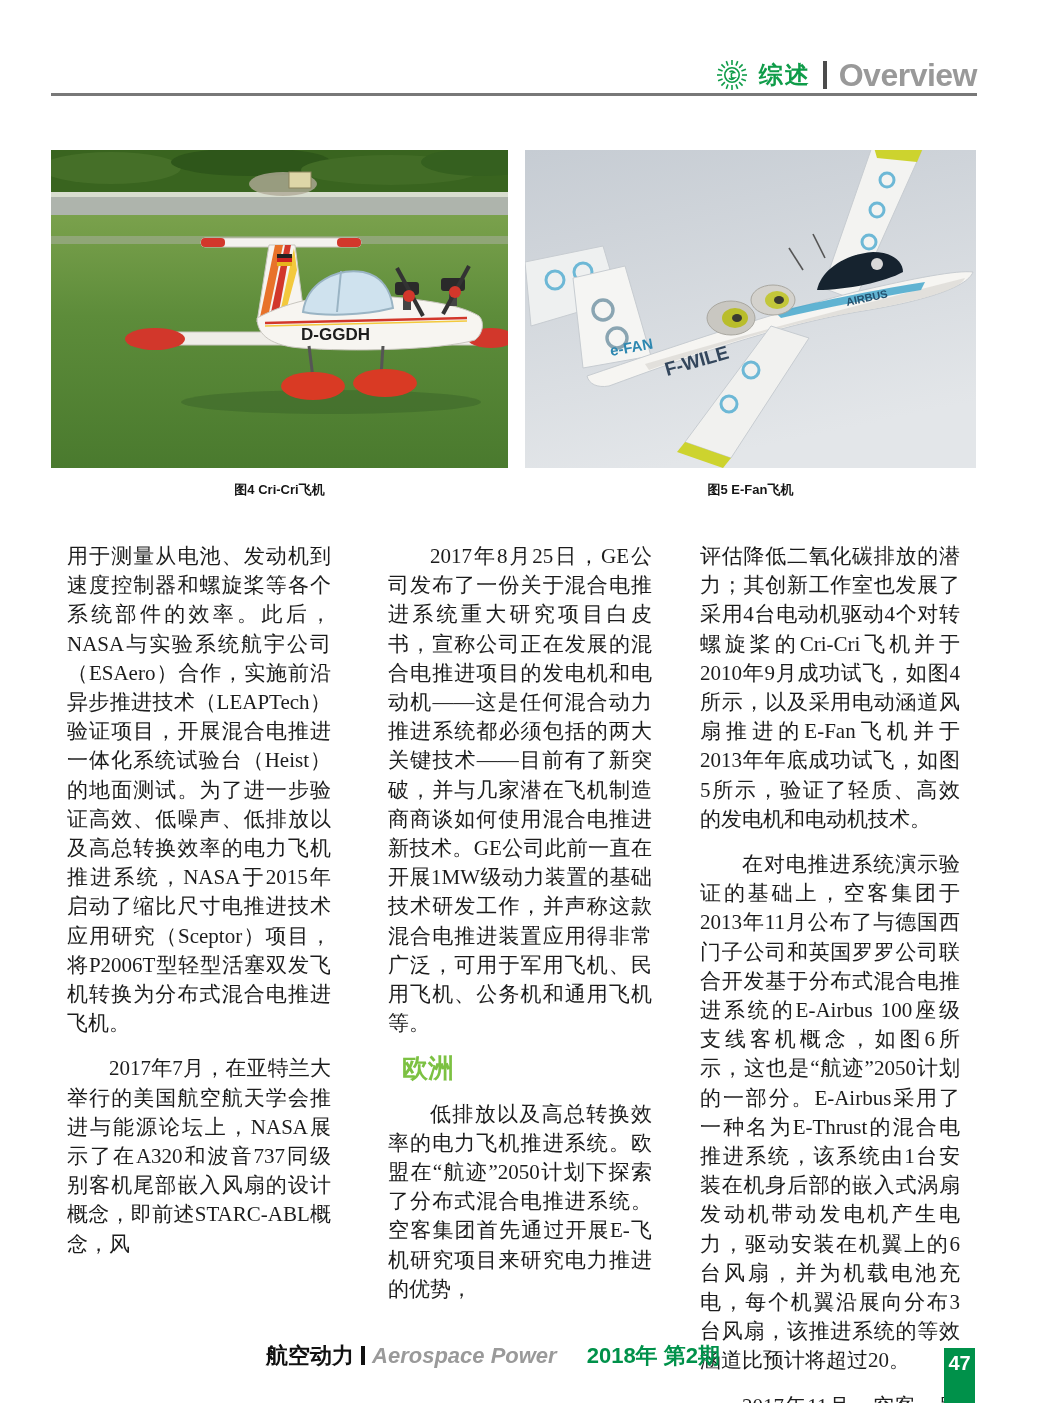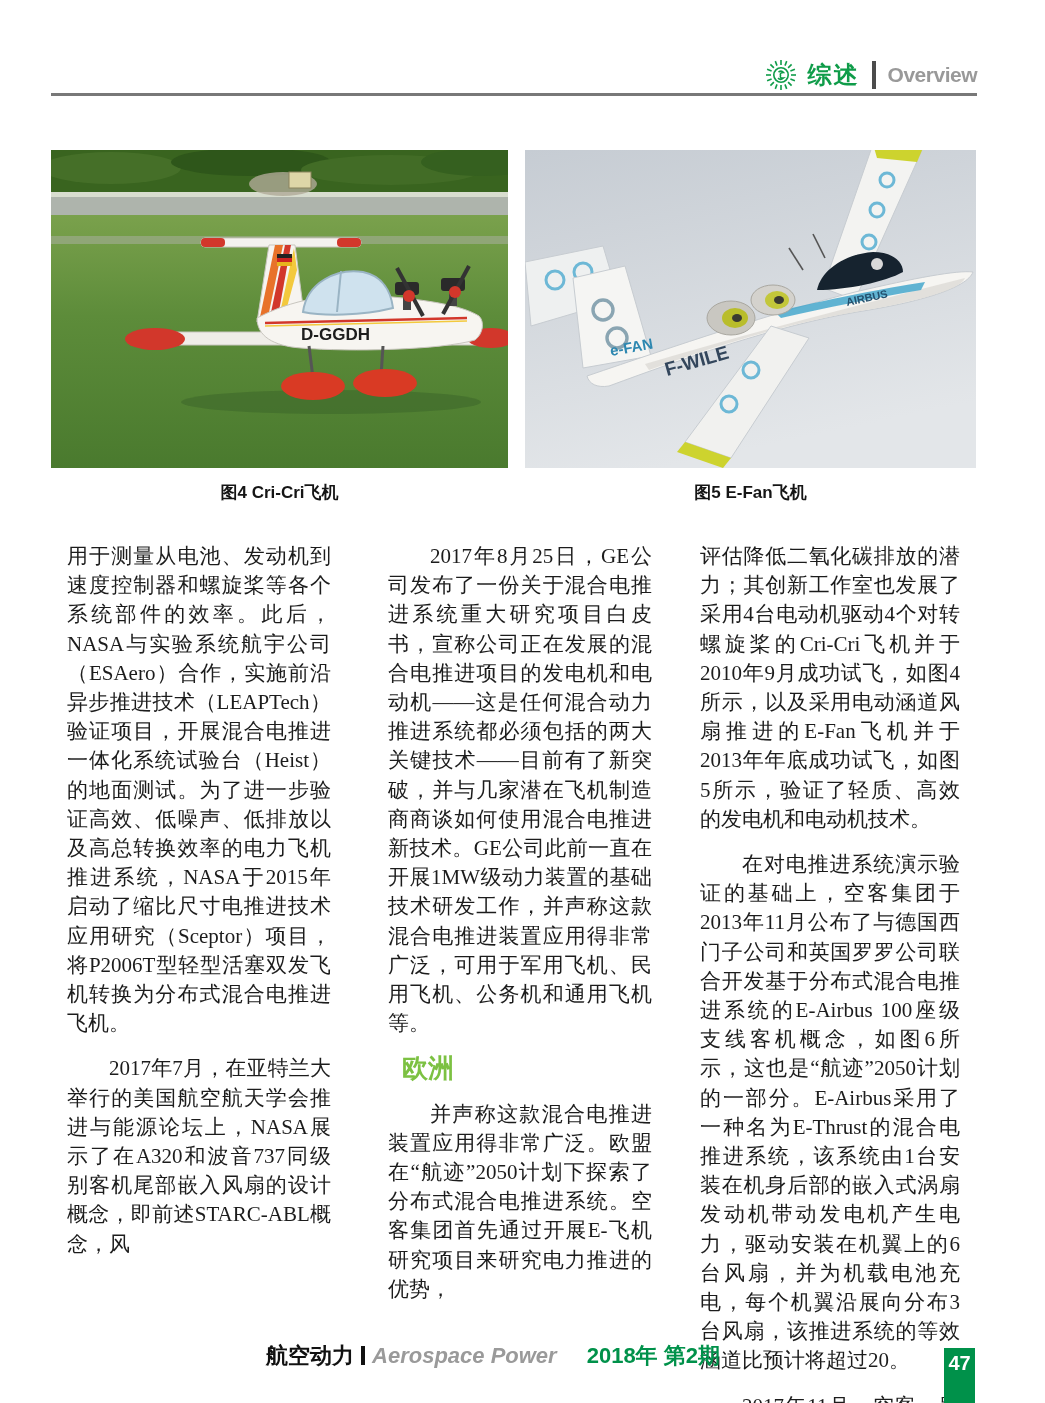--- a/index.html
+++ b/index.html
@@ -4,29 +4,29 @@
 <style>
   html,body{margin:0;padding:0;background:#ffffff;}
   .page{position:relative;width:1045px;height:1403px;background:#ffffff;overflow:hidden;
         font-family:"Liberation Sans","DejaVu Sans",sans-serif;}
 
   
   .header{position:absolute;top:54px;right:68px;height:42px;display:flex;align-items:center;}
   .logo{width:30px;height:30px;margin-right:12px;}
   .h-zh{font-size:24px;font-weight:bold;color:#0f9c49;letter-spacing:2px;}
   .h-sep{width:4px;height:28px;background:#4c4c4c;margin:0 12px;}
-  .h-en{font-size:21px;font-weight:bold;color:#999999;letter-spacing:-0.5px;}
+  .h-en{font-size:32px;font-weight:bold;color:#999999;letter-spacing:-0.5px;}
   .rule{position:absolute;left:51px;top:93px;width:926px;height:3px;background:#787878;}
 
   
   .fig{position:absolute;top:150px;display:block;}
   .fig1{left:51px;width:457px;height:314px;}
   .fig2{left:525px;width:451px;height:318px;}
   .fig svg{display:block;}
-  .caption{position:absolute;top:481px;font-size:17px;font-weight:bold;color:#151515;text-align:center;}
+  .caption{position:absolute;top:481px;font-size:13px;font-weight:bold;color:#151515;text-align:center;}
   .cap1{left:51px;width:457px;}
   .cap2{left:525px;width:451px;}
 
   
   .col{position:absolute;top:526px;font-family:"Liberation Serif","DejaVu Serif",serif;
        font-size:21px;line-height:29.2px;color:#1c1c1c;text-align:justify;}
   .col1{left:51px;width:296px;}
   .col2{left:372px;width:296px;}
   .col3{left:684px;width:292px;}
   .col p{margin:16px;text-indent:2em;}
@@ -208,21 +208,21 @@
   <div class="caption cap2">图5  E-Fan飞机</div>
 
   <div class="col col1">
     <p class="cont">用于测量从电池、发动机到速度控制器和螺旋桨等各个系统部件的效率。此后，NASA与实验系统航宇公司（ESAero）合作，实施前沿异步推进技术（LEAPTech）验证项目，开展混合电推进一体化系统试验台（Heist）的地面测试。为了进一步验证高效、低噪声、低排放以及高总转换效率的电力飞机推进系统，NASA于2015年启动了缩比尺寸电推进技术应用研究（Sceptor）项目，将P2006T型轻型活塞双发飞机转换为分布式混合电推进飞机。</p>
     <p>2017年7月，在亚特兰大举行的美国航空航天学会推进与能源论坛上，NASA展示了在A320和波音737同级别客机尾部嵌入风扇的设计概念，即前述STARC-ABL概念，风</p>
   </div>
 
   <div class="col col2">
     <p>2017年8月25日，GE公司发布了一份关于混合电推进系统重大研究项目白皮书，宣称公司正在发展的混合电推进项目的发电机和电动机——这是任何混合动力推进系统都必须包括的两大关键技术——目前有了新突破，并与几家潜在飞机制造商商谈如何使用混合电推进新技术。GE公司此前一直在开展1MW级动力装置的基础技术研发工作，并声称这款混合电推进装置应用得非常广泛，可用于军用飞机、民用飞机、公务机和通用飞机等。</p>
     <h3 class="eu-heading">欧洲</h3>
-    <p>并声称这款混合电推进装置应用得非常广泛。欧盟在“航迹”2050计划下探索了分布式混合电推进系统。空客集团首先通过开展E-飞机研究项目来研究电力推进的优势，</p>
+    <p>低排放以及高总转换效率的电力飞机推进系统。欧盟在“航迹”2050计划下探索了分布式混合电推进系统。空客集团首先通过开展E-飞机研究项目来研究电力推进的优势，</p>
   </div>
 
   <div class="col col3">
     <p class="cont">评估降低二氧化碳排放的潜力；其创新工作室也发展了采用4台电动机驱动4个对转螺旋桨的Cri-Cri飞机并于2010年9月成功试飞，如图4所示，以及采用电动涵道风扇推进的E-Fan飞机并于2013年年底成功试飞，如图5所示，验证了轻质、高效的发电机和电动机技术。</p>
     <p>在对电推进系统演示验证的基础上，空客集团于2013年11月公布了与德国西门子公司和英国罗罗公司联合开发基于分布式混合电推进系统的E-Airbus 100座级支线客机概念，如图6所示，这也是“航迹”2050计划的一部分。E-Airbus采用了一种名为E-Thrust的混合电推进系统，该系统由1台安装在机身后部的嵌入式涡扇发动机带动发电机产生电力，驱动安装在机翼上的6台风扇，并为机载电池充电，每个机翼沿展向分布3台风扇，该推进系统的等效涵道比预计将超过20。</p>
     <p>2017年11月，空客、罗罗和西门子三家公司在英国皇家航空学会宣布将合作研发一款混合电推进飞机E-Fan X，该机将选用一架BAe146飞机作为飞行测试平台，其</p>
   </div>
 
   <div class="footer-text">
     <span class="f-zh">航空动力</span><span class="f-sep"></span><span class="f-en">Aerospace Power</span><span class="f-issue">2018年 第2期</span>

